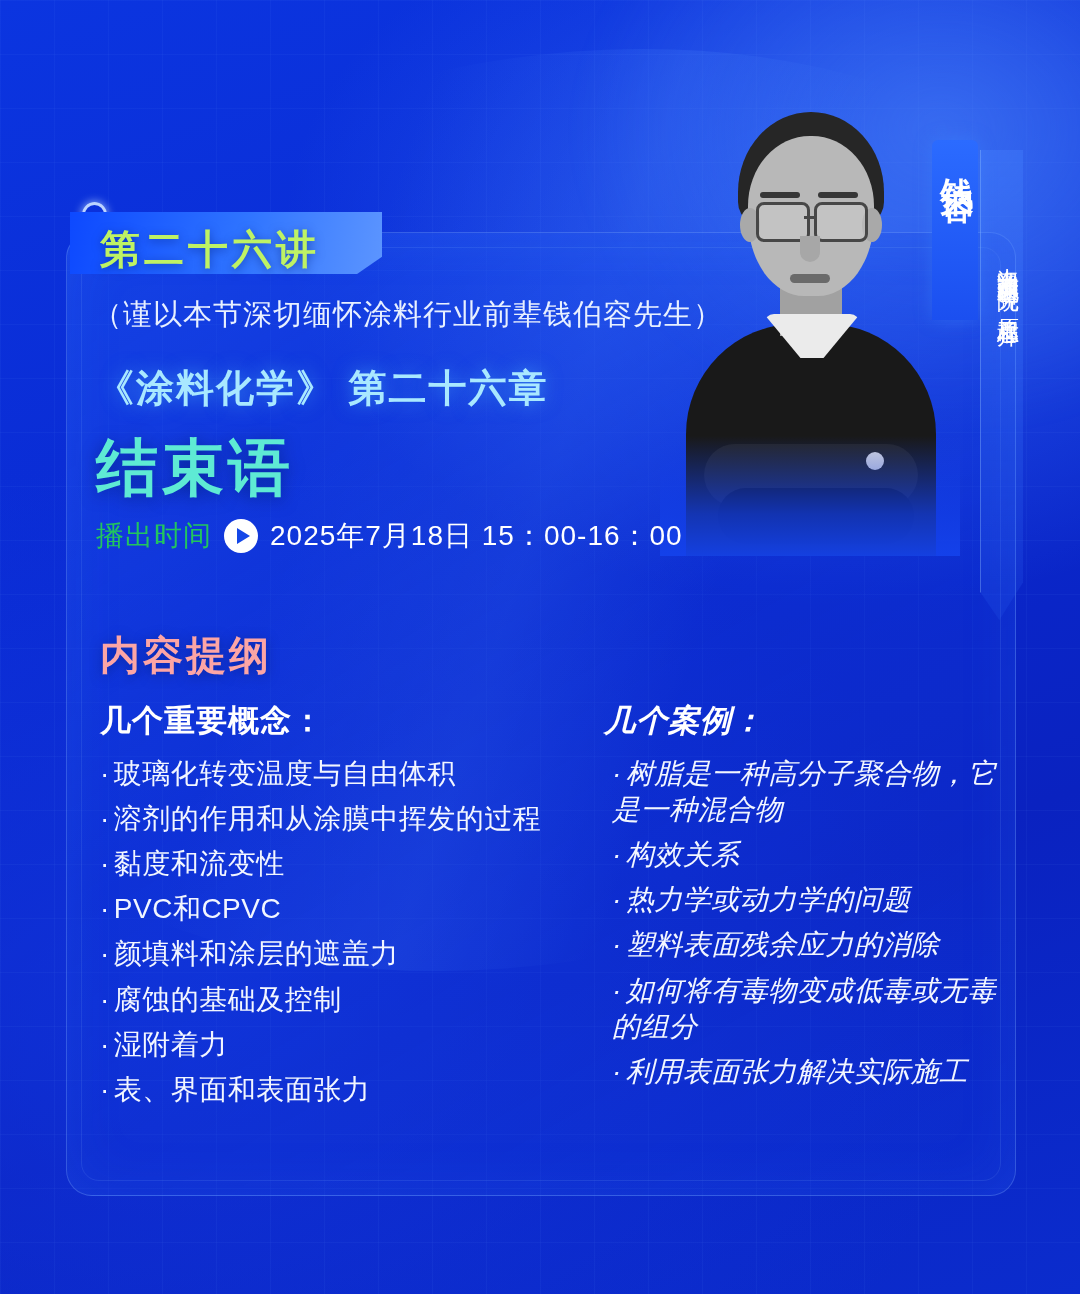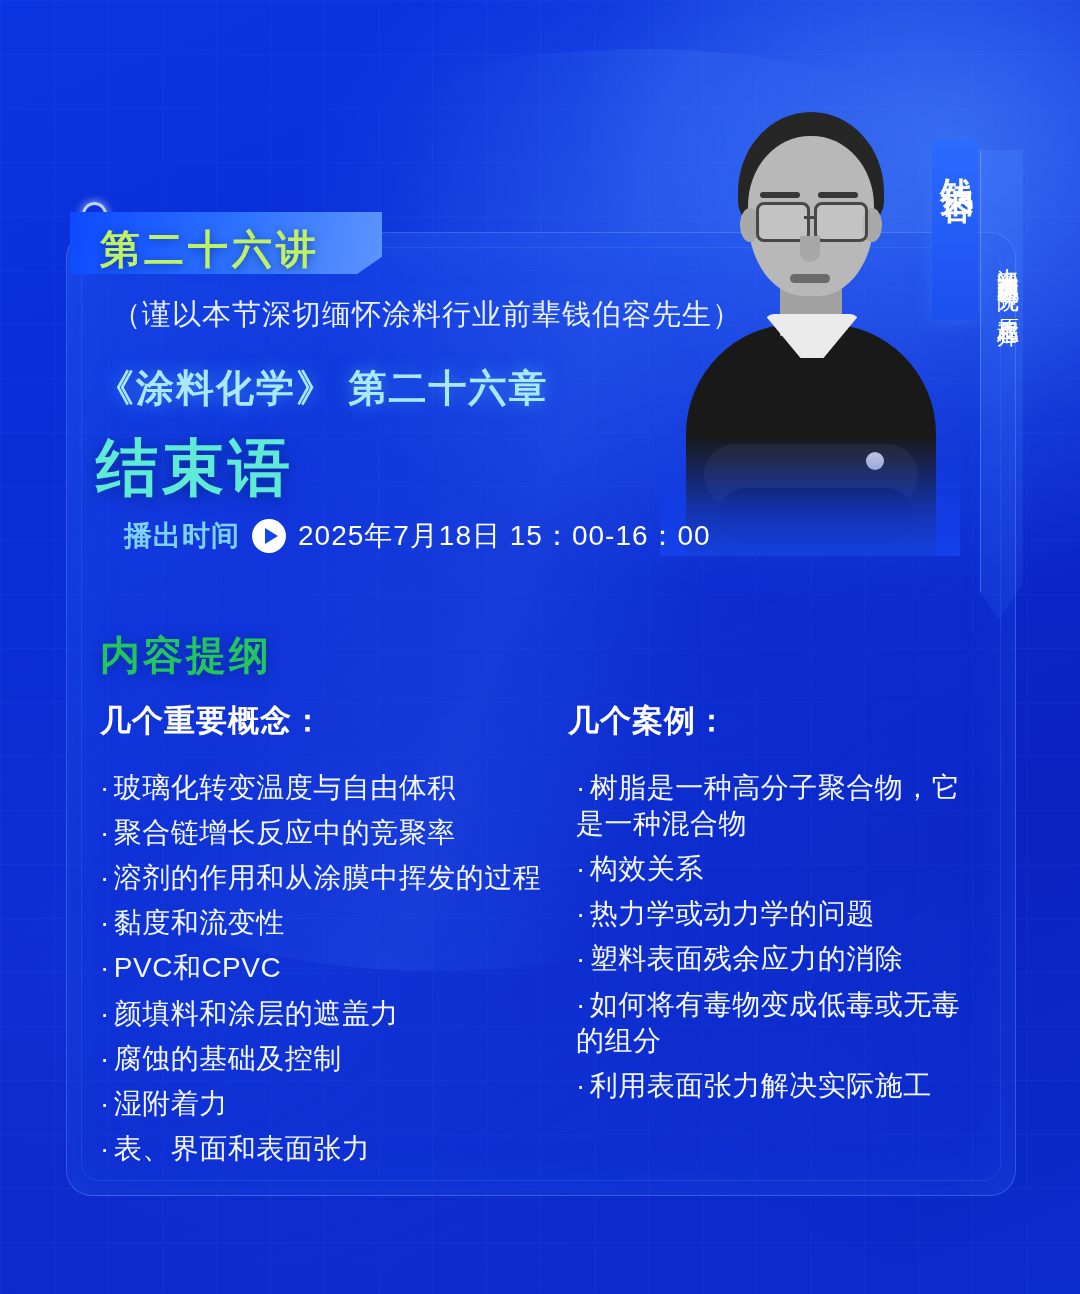--- a/index.html
+++ b/index.html
@@ -97,21 +97,21 @@
     font-size: 40px;
     font-weight: bold;
     letter-spacing: 4px;
     color: #bef264;
     text-shadow: 0 2px 10px rgba(0,30,120,0.55);
   }
 
   
   .tribute {
     position: absolute;
-    left: 112px;
+    left: 93px;
     top: 295px;
     width: 660px;
     font-size: 29px;
     color: #e8f0ff;
     letter-spacing: 1px;
     white-space: nowrap;
     font-family: Liberation Serif, serif;
   }
   .booktitle {
     position: absolute;
@@ -141,24 +141,23 @@
   .time-row {
     position: absolute;
     left: 96px;
     top: 516px;
     display: flex;
     align-items: center;
     height: 40px;
   }
   .time-label {
     font-size: 28px;
-    font-weight: bold;
-    color: #7dd3fc;
+    font-weight: normal;
+    color: #22c55e;
     letter-spacing: 1px;
-    margin-left: 28px;
   }
   .play-icon {
     width: 34px; height: 34px;
     border-radius: 50%;
     background: #ffffff;
     margin: 0 12px;
     position: relative;
     flex: 0 0 auto;
   }
   .play-icon::after {
@@ -177,34 +176,34 @@
   }
 
   
   .outline-title {
     position: absolute;
     left: 100px;
     top: 628px;
     font-size: 40px;
     font-weight: bold;
     letter-spacing: 3px;
-    color: #22c55e;
+    color: #fca5a5;
     text-shadow: 0 2px 12px rgba(0,25,110,0.5);
   }
   .col {
     position: absolute;
     top: 700px;
   }
   .col-left { left: 100px; width: 470px; }
-  .col-right { left: 568px; width: 400px; }
+  .col-right { left: 604px; width: 400px; font-style: italic; }
   .col-head {
     font-size: 31px;
     font-weight: bold;
     color: #ffffff;
-    margin-bottom: 28px;
+    margin-bottom: 14px;
     letter-spacing: 1px;
   }
   .bullet {
     font-size: 28px;
     color: #f2f6ff;
     line-height: 1.29;
     margin: 0 0 9px 0;
     letter-spacing: 0.5px;
   }
   .bullet .dot {
@@ -441,21 +440,20 @@
   <span class="time-label">播出时间</span>
   <span class="play-icon"></span>
   <span class="time-value">2025年7月18日 15：00-16：00</span>
 </div>
 
 <div class="outline-title">内容提纲</div>
 
 <div class="col col-left">
   <div class="col-head">几个重要概念：</div>
   <p class="bullet"><span class="dot">·</span><span>玻璃化转变温度与自由体积</span></p>
-  <p class="bullet"><span class="dot">·</span><span>聚合链增长反应中的竞聚率</span></p>
   <p class="bullet"><span class="dot">·</span><span>溶剂的作用和从涂膜中挥发的过程</span></p>
   <p class="bullet"><span class="dot">·</span><span>黏度和流变性</span></p>
   <p class="bullet"><span class="dot">·</span><span>PVC和CPVC</span></p>
   <p class="bullet"><span class="dot">·</span><span>颜填料和涂层的遮盖力</span></p>
   <p class="bullet"><span class="dot">·</span><span>腐蚀的基础及控制</span></p>
   <p class="bullet"><span class="dot">·</span><span>湿附着力</span></p>
   <p class="bullet"><span class="dot">·</span><span>表、界面和表面张力</span></p>
 </div>
 
 <div class="col col-right">

